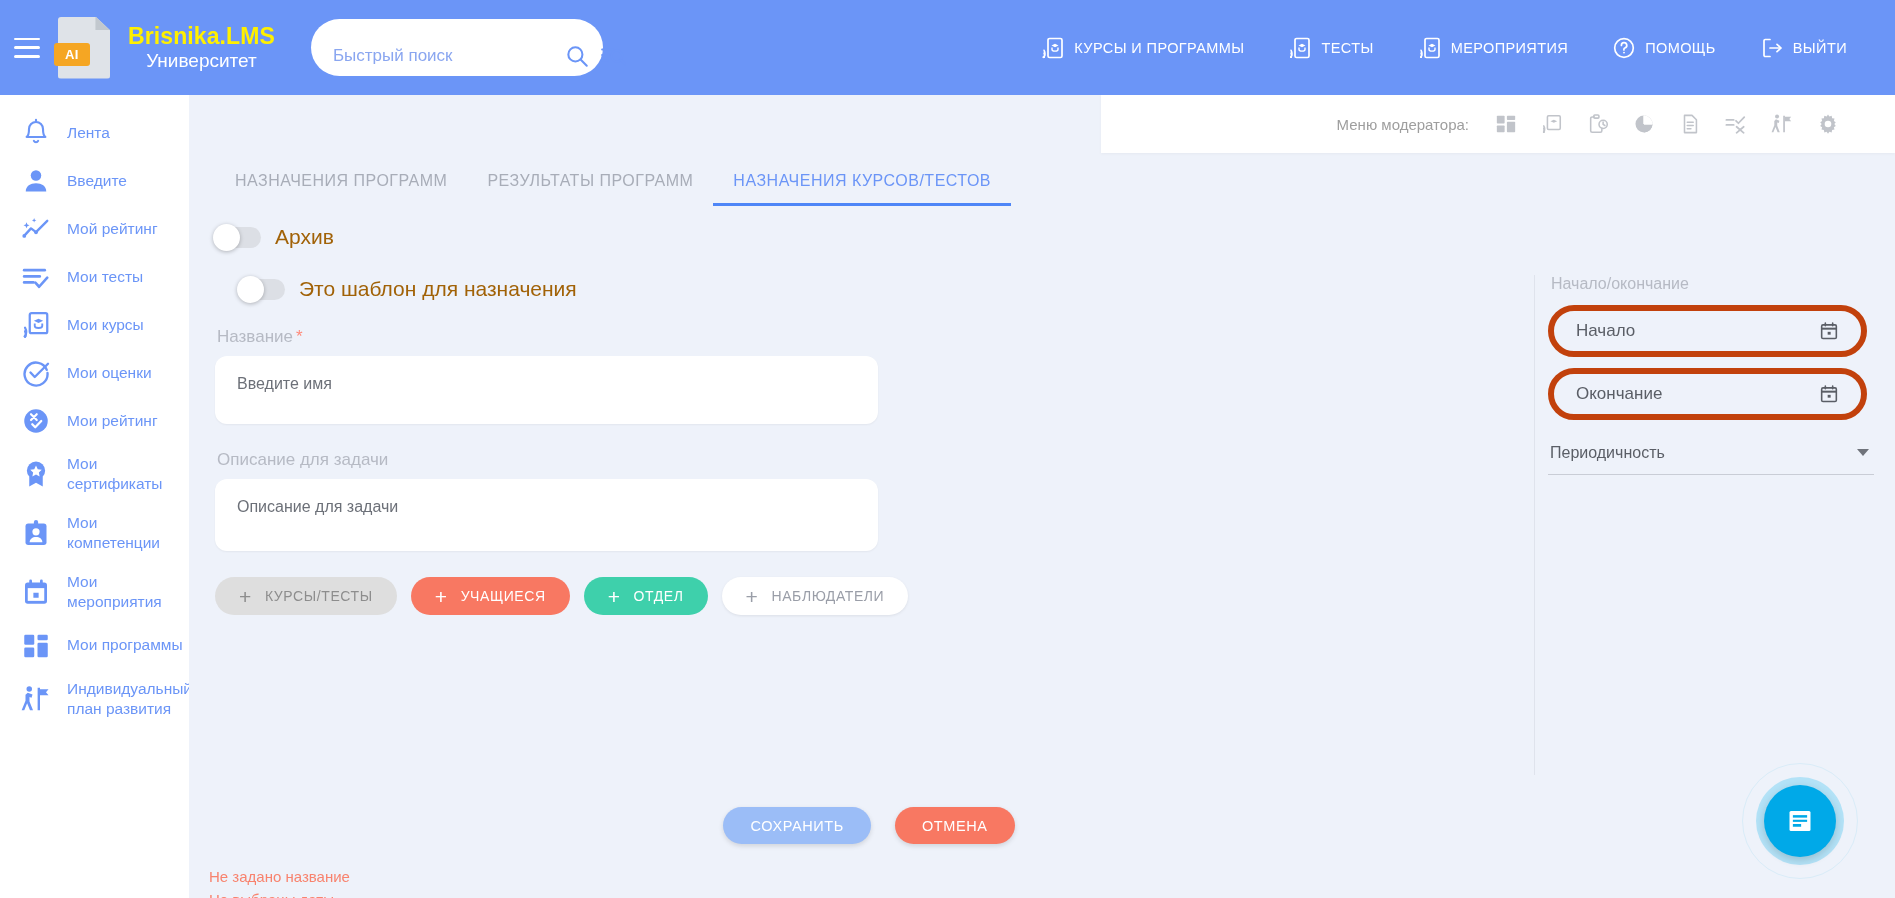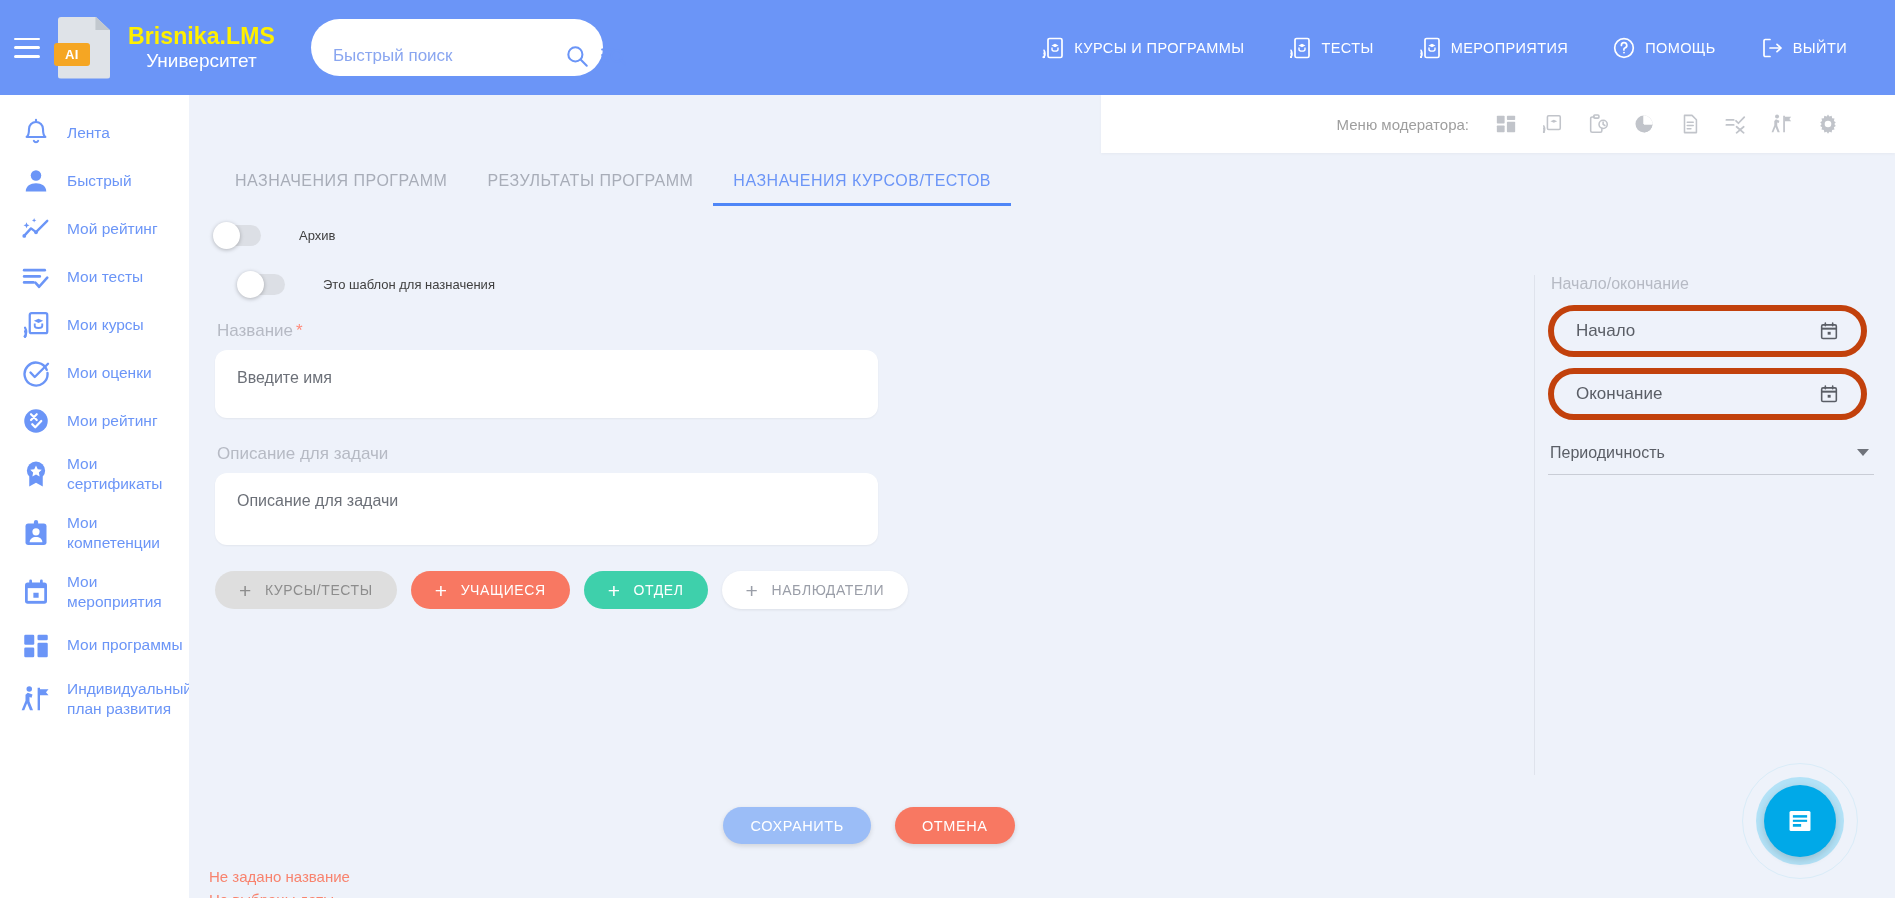--- a/index.html
+++ b/index.html
@@ -127,21 +127,21 @@
   .toggle-row.indent { padding-left: 24px; }
   .tg {
     width: 46px; height: 21px; border-radius: 11px;
     background: #dcdfe5; position: relative; cursor: pointer; flex: 0 0 auto;
   }
   .tg::after {
     content: ""; position: absolute; left: -2px; top: -3px;
     width: 27px; height: 27px; border-radius: 50%;
     background: #ffffff; box-shadow: 0 1px 4px rgba(0,0,0,.26);
   }
-  .tg-label { color: #404040; font-size: 13px; margin-left: 24px; }
+  .tg-label { color: #a16207; font-size: 21px; }
 
   .field-label { color: #b6bac4; font-size: 17px; margin: 26px 0 9px 2px; }
   .field-label .req { color: #ff8a7a; margin-left: 3px; }
 
   .textbox {
     background: #ffffff; border-radius: 12px;
     width: 663px; min-height: 68px;
     padding: 19px 22px;
     font-size: 16px; color: #6c7078;
     box-shadow: 0 1px 2px rgba(0,0,0,.05);
@@ -323,21 +323,21 @@
       <path d="M10.3 18.3a1.9 1.9 0 0 0 3.4 0" stroke-linecap="round"></path>
     </svg>
     <span class="slabel">Лента</span>
   </div>
 
   <div class="side-item">
     <svg class="sic" viewBox="0 0 24 24" fill="#6b95f7">
       <circle cx="12" cy="7.6" r="4.2"></circle>
       <path d="M3.8 20.4c0-4.3 3.7-6.6 8.2-6.6s8.2 2.3 8.2 6.6z"></path>
     </svg>
-    <span class="slabel">Быстрый</span>
+    <span class="slabel">Введите</span>
   </div>
 
   <div class="side-item">
     <svg class="sic" viewBox="0 0 24 24" fill="none" stroke="#6b95f7" stroke-width="1.9">
       <polyline points="2.5,17.5 8,11.5 12,14.5 21,5.5" stroke-linecap="round" stroke-linejoin="round"></polyline>
       <circle cx="2.6" cy="17.5" r="1.5" fill="#6b95f7" stroke="none"></circle>
       <circle cx="12" cy="14.6" r="1.5" fill="#6b95f7" stroke="none"></circle>
       <path d="M4.4 6.6 L5.1 8.3 L6.8 9 L5.1 9.7 L4.4 11.4 L3.7 9.7 L2 9 L3.7 8.3 Z" fill="#6b95f7" stroke="none"></path>
       <path d="M10.5 3.2 L11 4.5 L12.3 5 L11 5.5 L10.5 6.8 L10 5.5 L8.7 5 L10 4.5 Z" fill="#6b95f7" stroke="none"></path>
     </svg>

